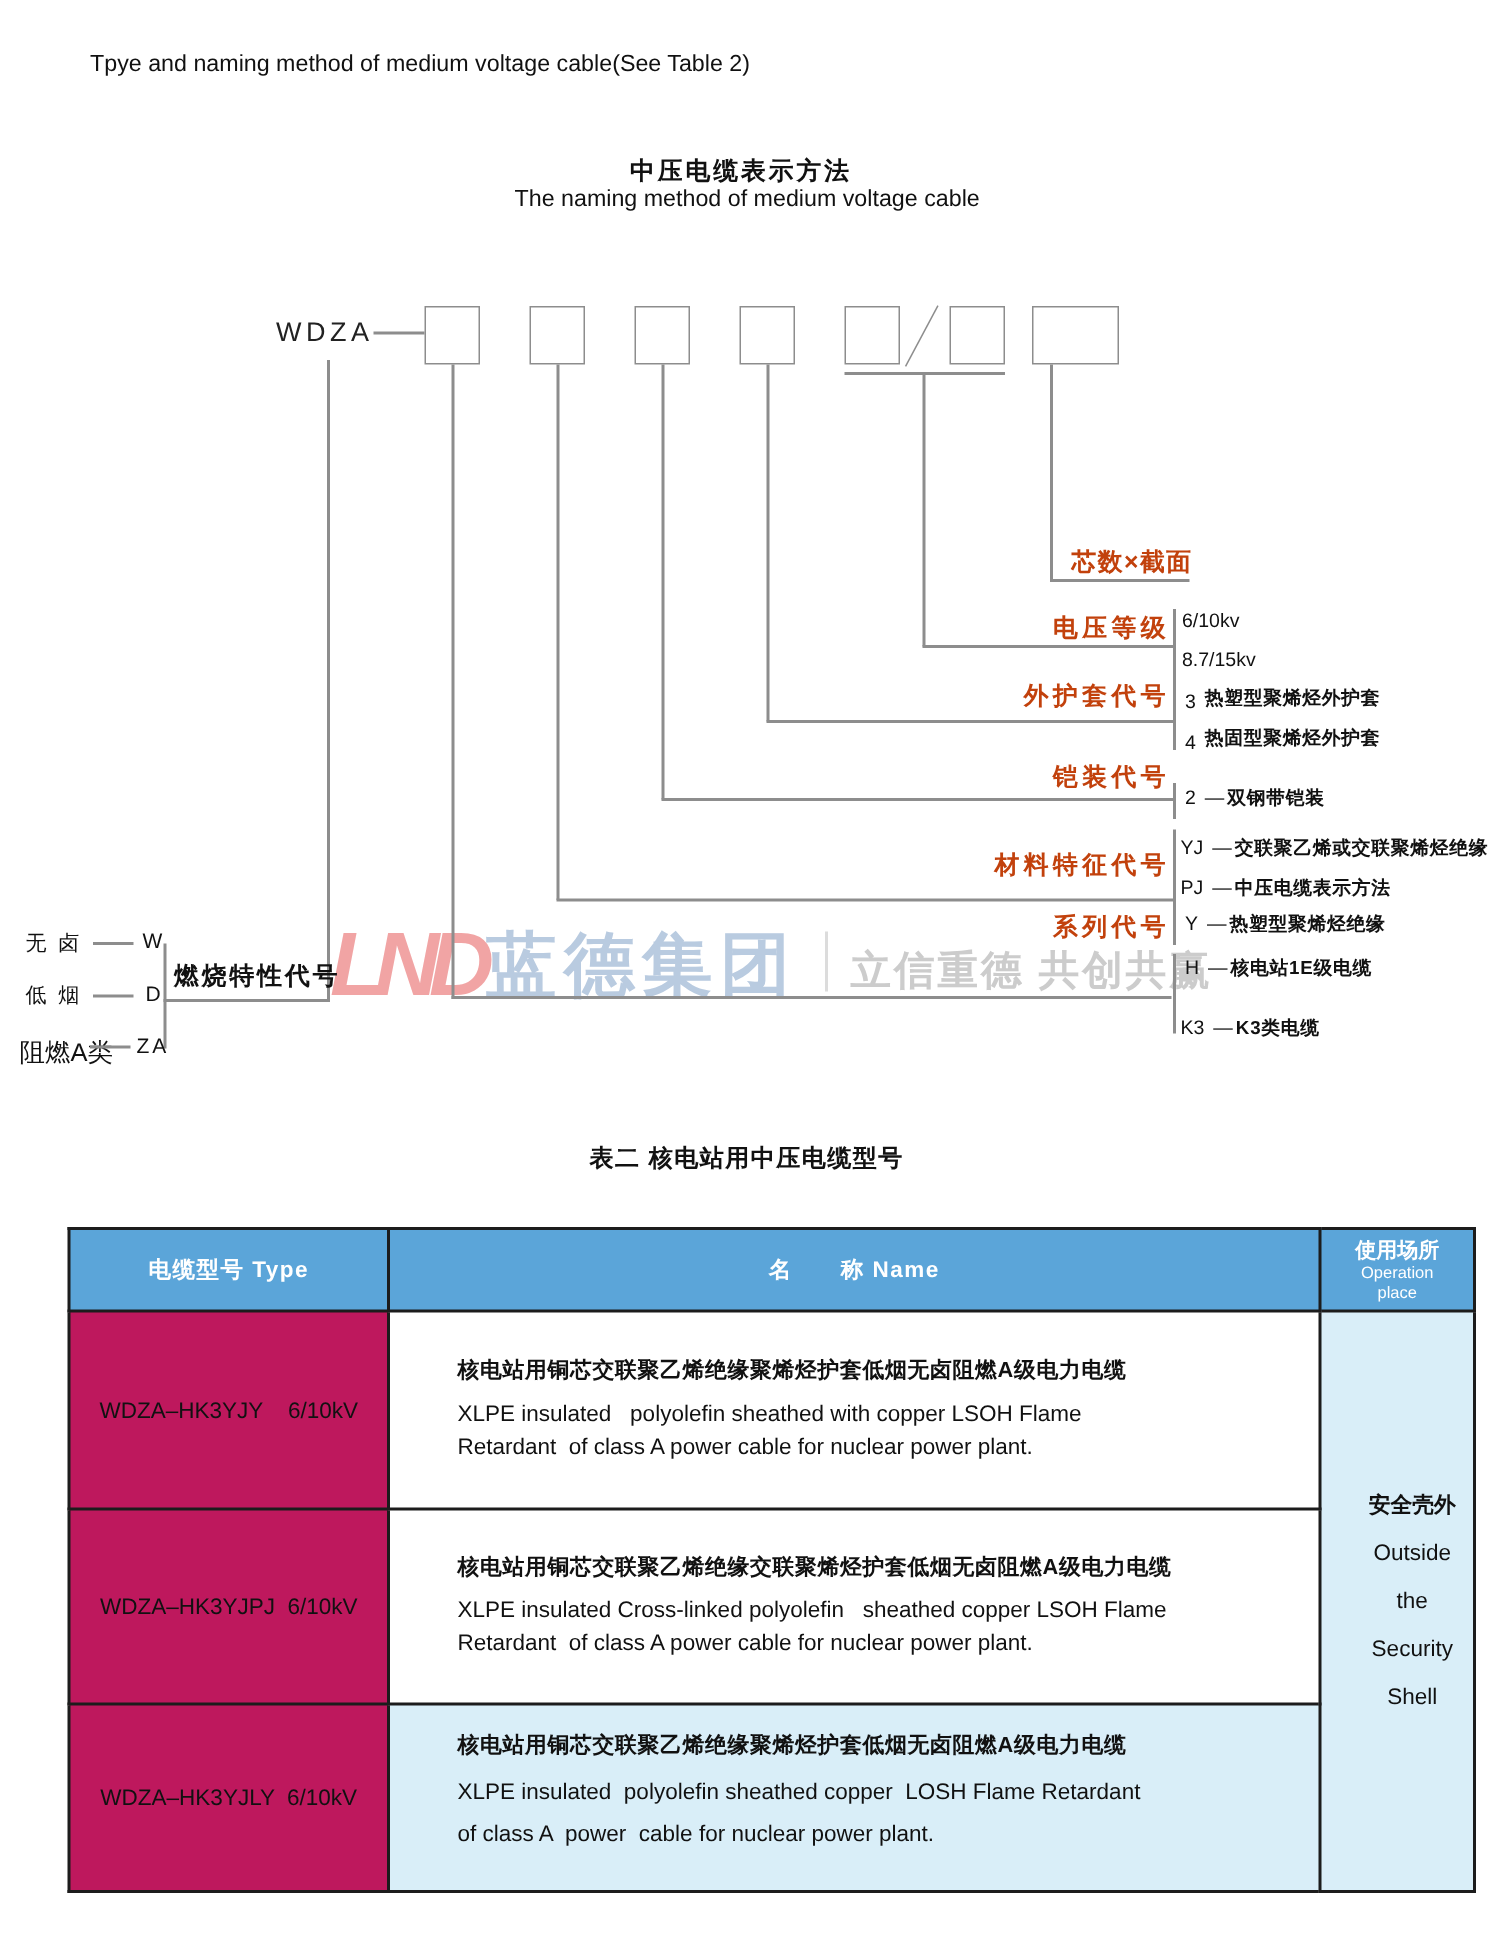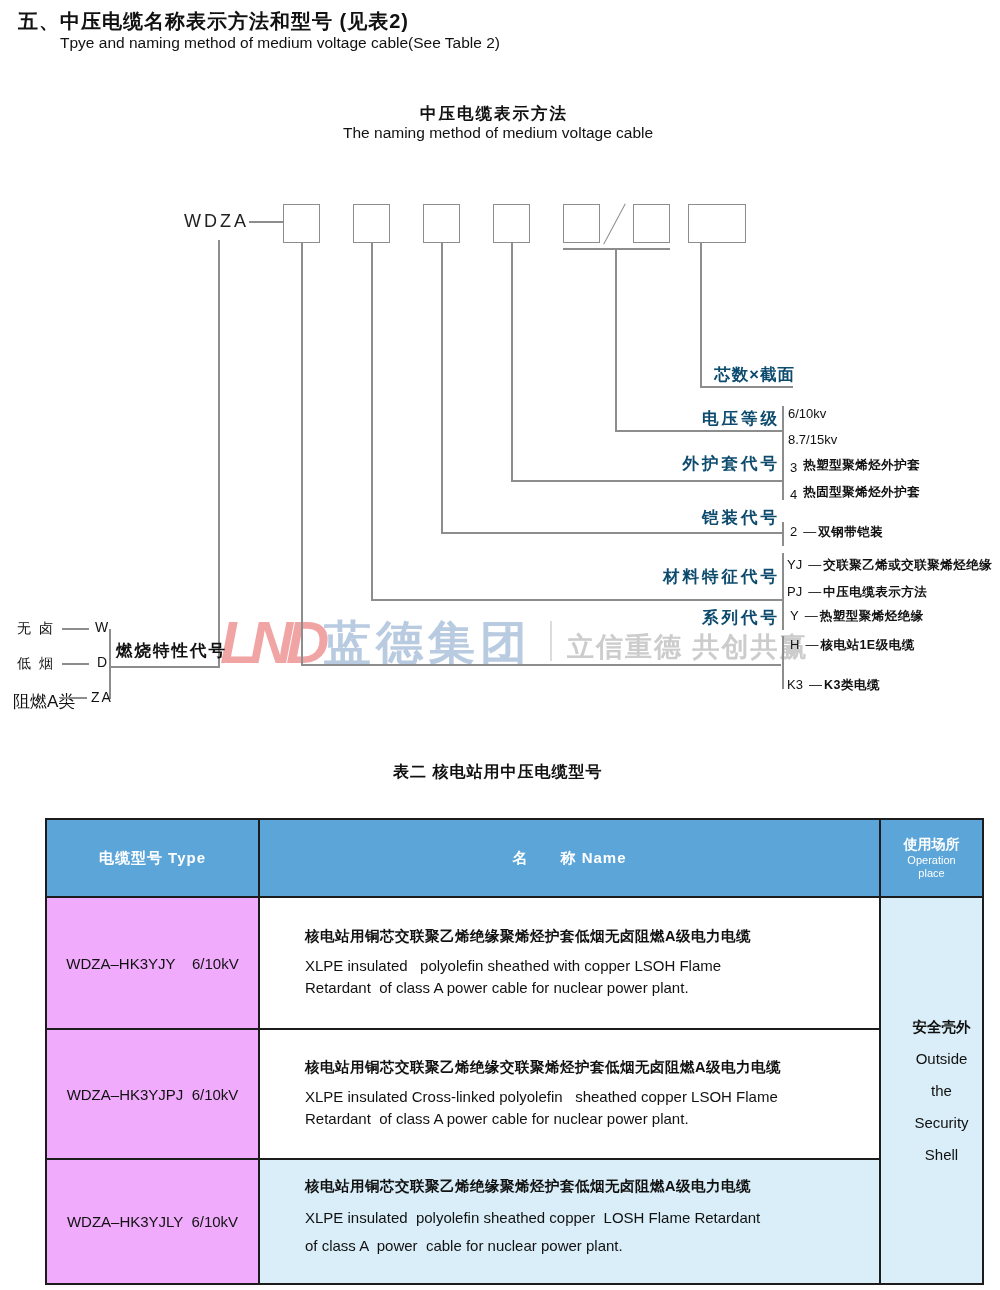--- a/index.html
+++ b/index.html
@@ -49,21 +49,21 @@
   .br{left:782px;}
   .br1{top:406px; height:94px;}
   .br2{top:522px; height:24px;}
   .br3{top:553px; height:77px;}
   .br4{top:636px; height:53px;}
   .br-left{left:109px; top:629px; height:70px;}
 
   .wdza-prefix { position:absolute; left:184px; top:211px; font-size:18px; letter-spacing:3px; color:#222; }
 
   
-  .dlabel { position:absolute; font-size:16.5px; font-weight:700; letter-spacing:3px; color:#0c4a6e; white-space:nowrap; }
+  .dlabel { position:absolute; font-size:16.5px; font-weight:700; letter-spacing:3px; color:#c2410c; white-space:nowrap; }
   .lab0{right:205px; top:364px; letter-spacing:1px;}
   .lab1{right:220px; top:408px;text-align:center;}
   .lab2{right:220px; top:453px;}
   .lab3{right:220px; top:507px;}
   .lab4{right:220px; top:566px;}
   .lab5{right:220px; top:607px;}
 
   
   .dval { position:absolute; font-size:13px; white-space:nowrap; color:#111; }
   .dval .code { display:inline-block; margin-right:6px; font-size:13px; }
@@ -88,43 +88,42 @@
 
   
   .ttitle-cn { position:absolute; left:393px; top:762px; font-size:16px; font-weight:700; letter-spacing:1px; }
   .ttitle-en { position:absolute; left:283px; top:784px; font-size:15.5px; }
 
   
   table.cable { position:absolute; left:45px; top:818px; width:937px; border-collapse:collapse; table-layout:fixed; }
   table.cable th, table.cable td { border:2px solid #1c1c1c; }
   table.cable th { background:#5ba5d9; color:#fff; font-weight:700; text-align:center; }
   .col-type{ width:213px; } .col-name{ width:621px; } .col-place{ width:103px; }
-  tr.hrow { height:78px; }
+  tr.hrow { height:55px; }
   tr.r1 { height:132px; } tr.r2 { height:130px; } tr.r3 { height:125px; }
   th.h-type { font-size:15px; letter-spacing:1px; }
   th.h-name { font-size:15px; letter-spacing:1px; }
   th.h-place .pcn { font-size:14px; font-weight:700; }
   th.h-place .pen { font-size:11px; font-weight:400; line-height:1.15; }
-  td.c-type { background:#f0abfc; text-align:center; vertical-align:middle; font-size:15px; white-space:pre-wrap; }
+  td.c-type { background:#be185d; text-align:center; vertical-align:middle; font-size:15px; white-space:pre-wrap; }
   td.c-name { background:#ffffff; vertical-align:middle; padding:8px 18px 8px 45px; }
   tr.r3 td.c-name { background:#d9eef8; }
   td.c-name .cn { font-size:14.5px; font-weight:600; letter-spacing:.5px; margin-bottom:9px; white-space:pre-wrap; }
   td.c-name .en { font-size:15px; line-height:1.45; white-space:pre-wrap; }
   tr.r3 td.c-name .cn { margin-bottom:14px; }
   tr.r3 td.c-name .en { line-height:1.1; margin-bottom:12px; }
   td.c-place { background:#d9eef8; text-align:center; vertical-align:middle;padding-left:20px; }
   td.c-place .pl { line-height:32px; font-size:15px; }
   td.c-place .pl.cnline { font-size:14.5px; font-weight:600; }
 </style>
 </head>
 <body>
 
 <div id="page">
 
-  <div class="title-cn">五、中压电缆名称表示方法和型号 (见表2)</div>
   <div class="title-en">Tpye and naming method of medium voltage cable(See Table 2)</div>
 
   <div class="dtitle-cn">中压电缆表示方法</div>
   <div class="dtitle-en">The naming method of medium voltage cable</div>
 
   <div class="wm-logo">LND</div>
   <div class="wm-name">蓝德集团</div>
   <div class="wm-divider"></div>
   <div class="wm-slogan">立信重德  共创共赢</div>
 

